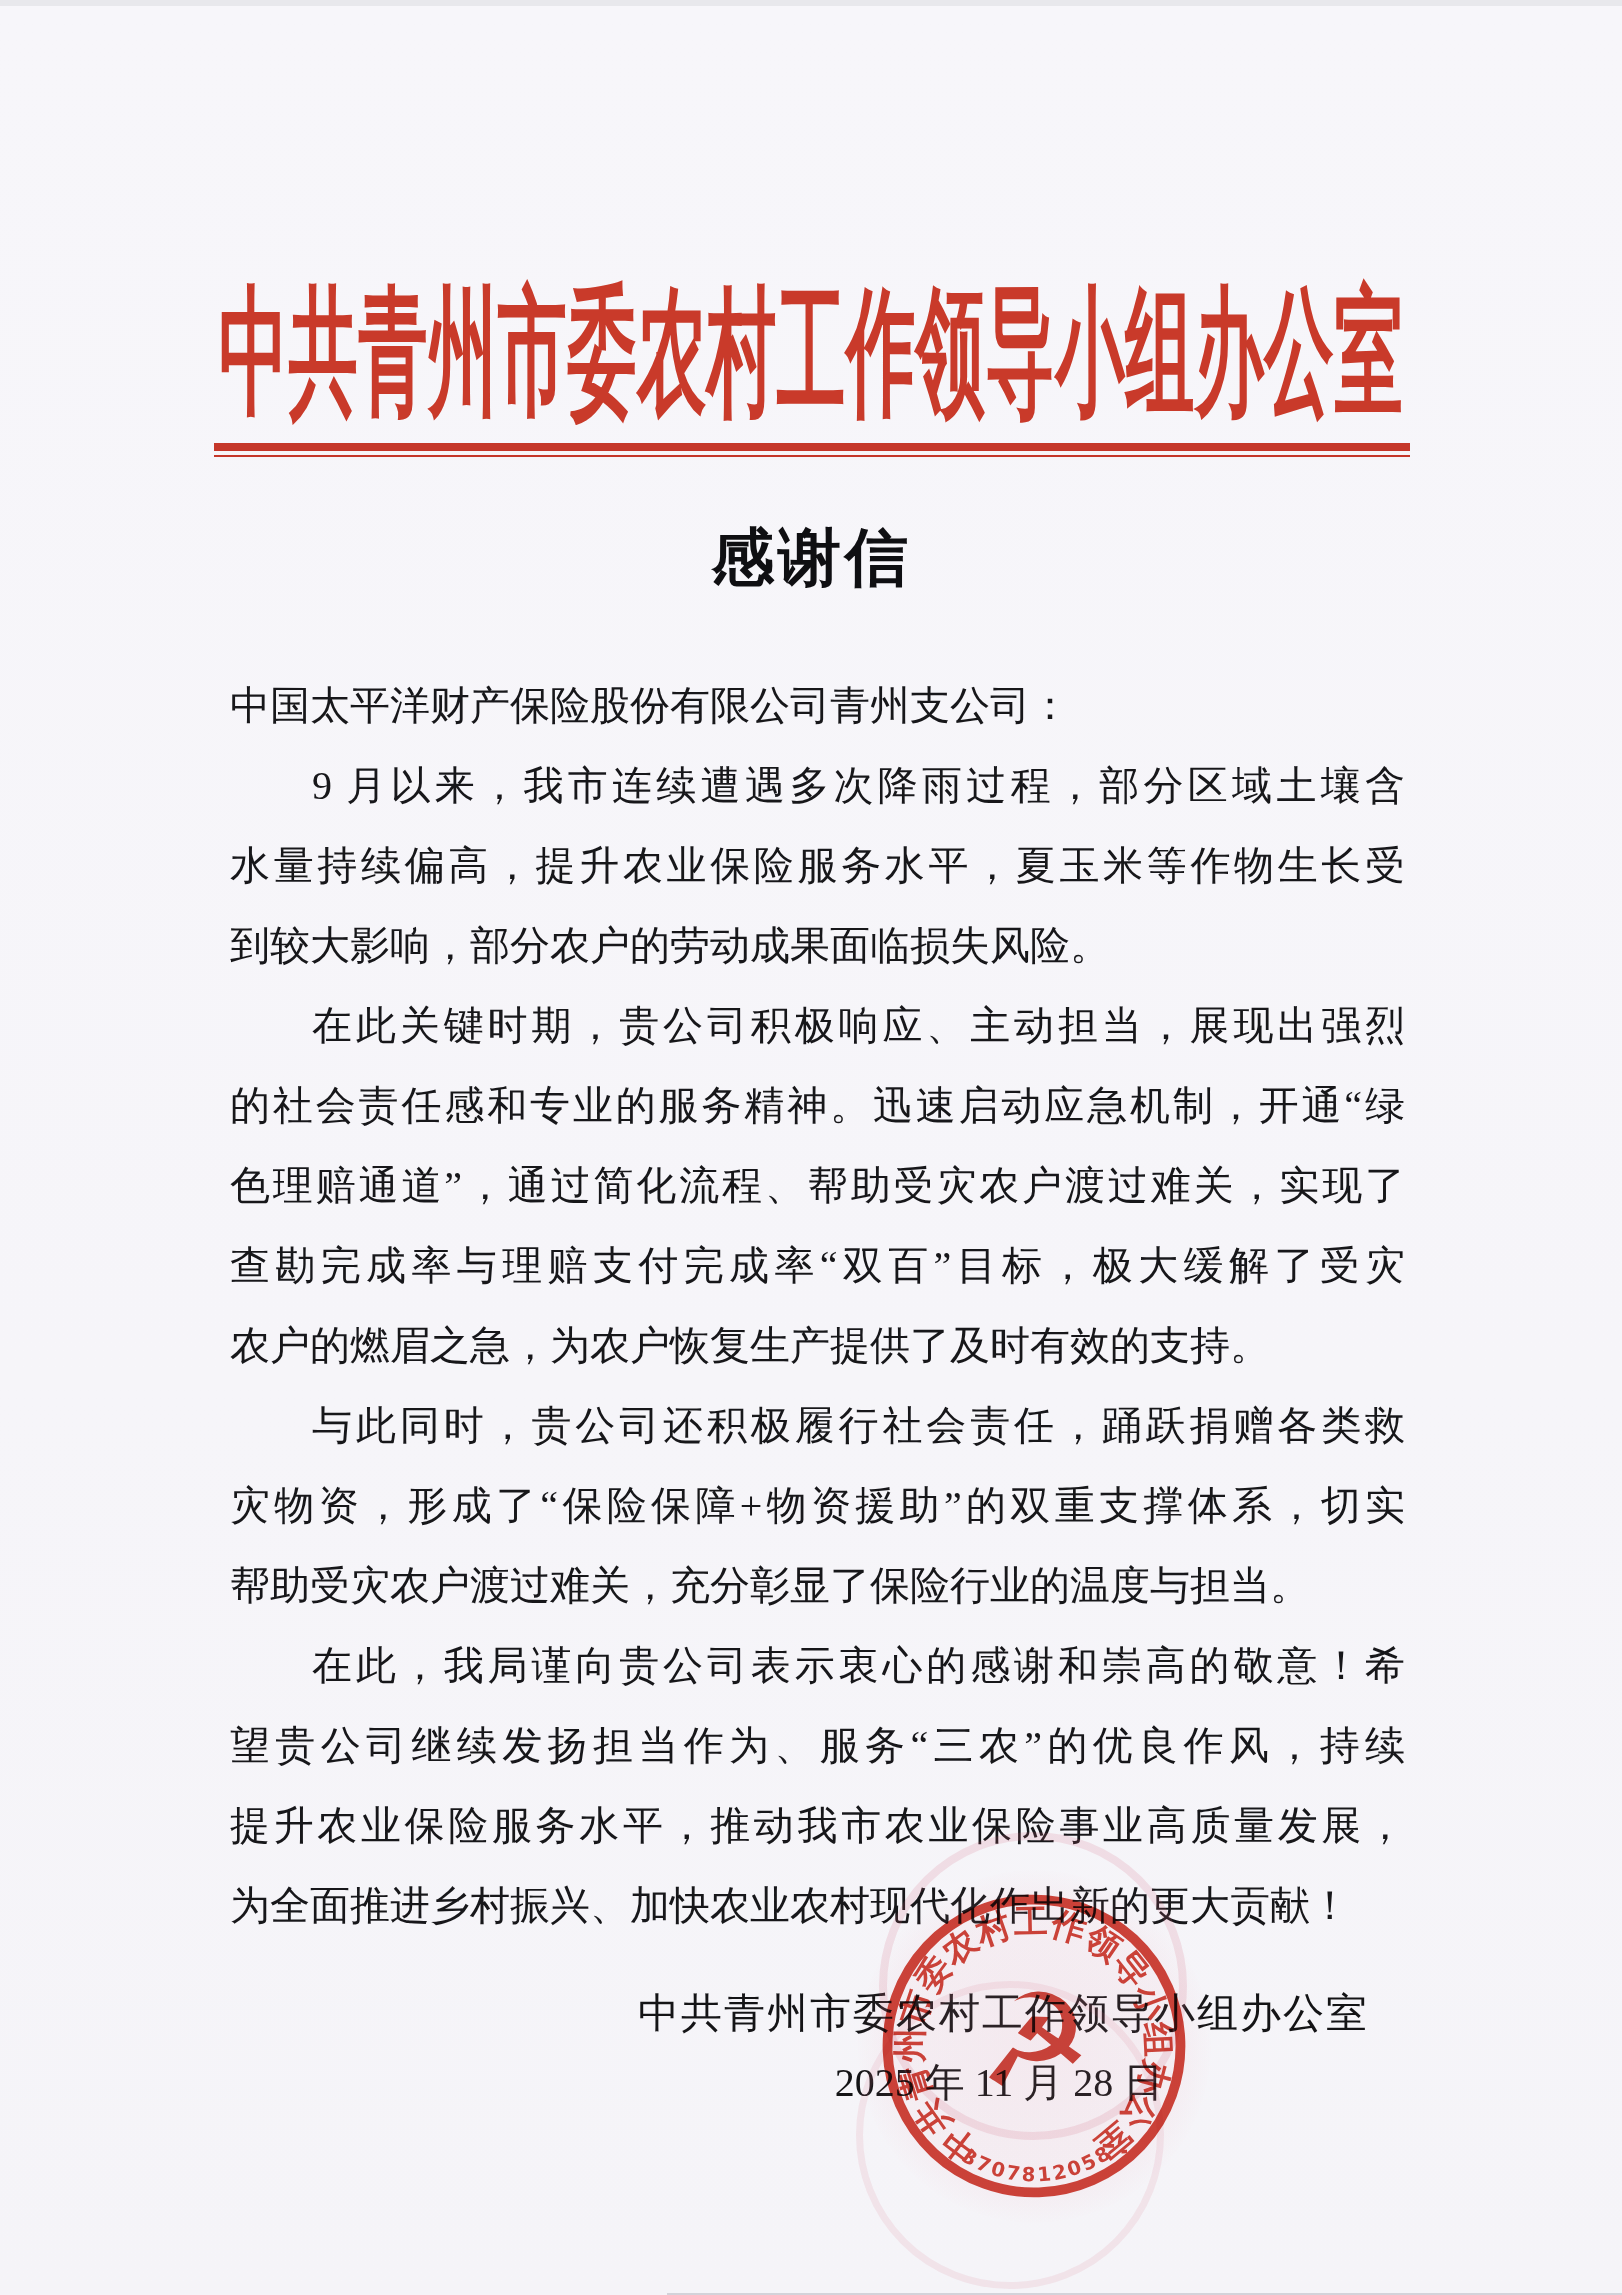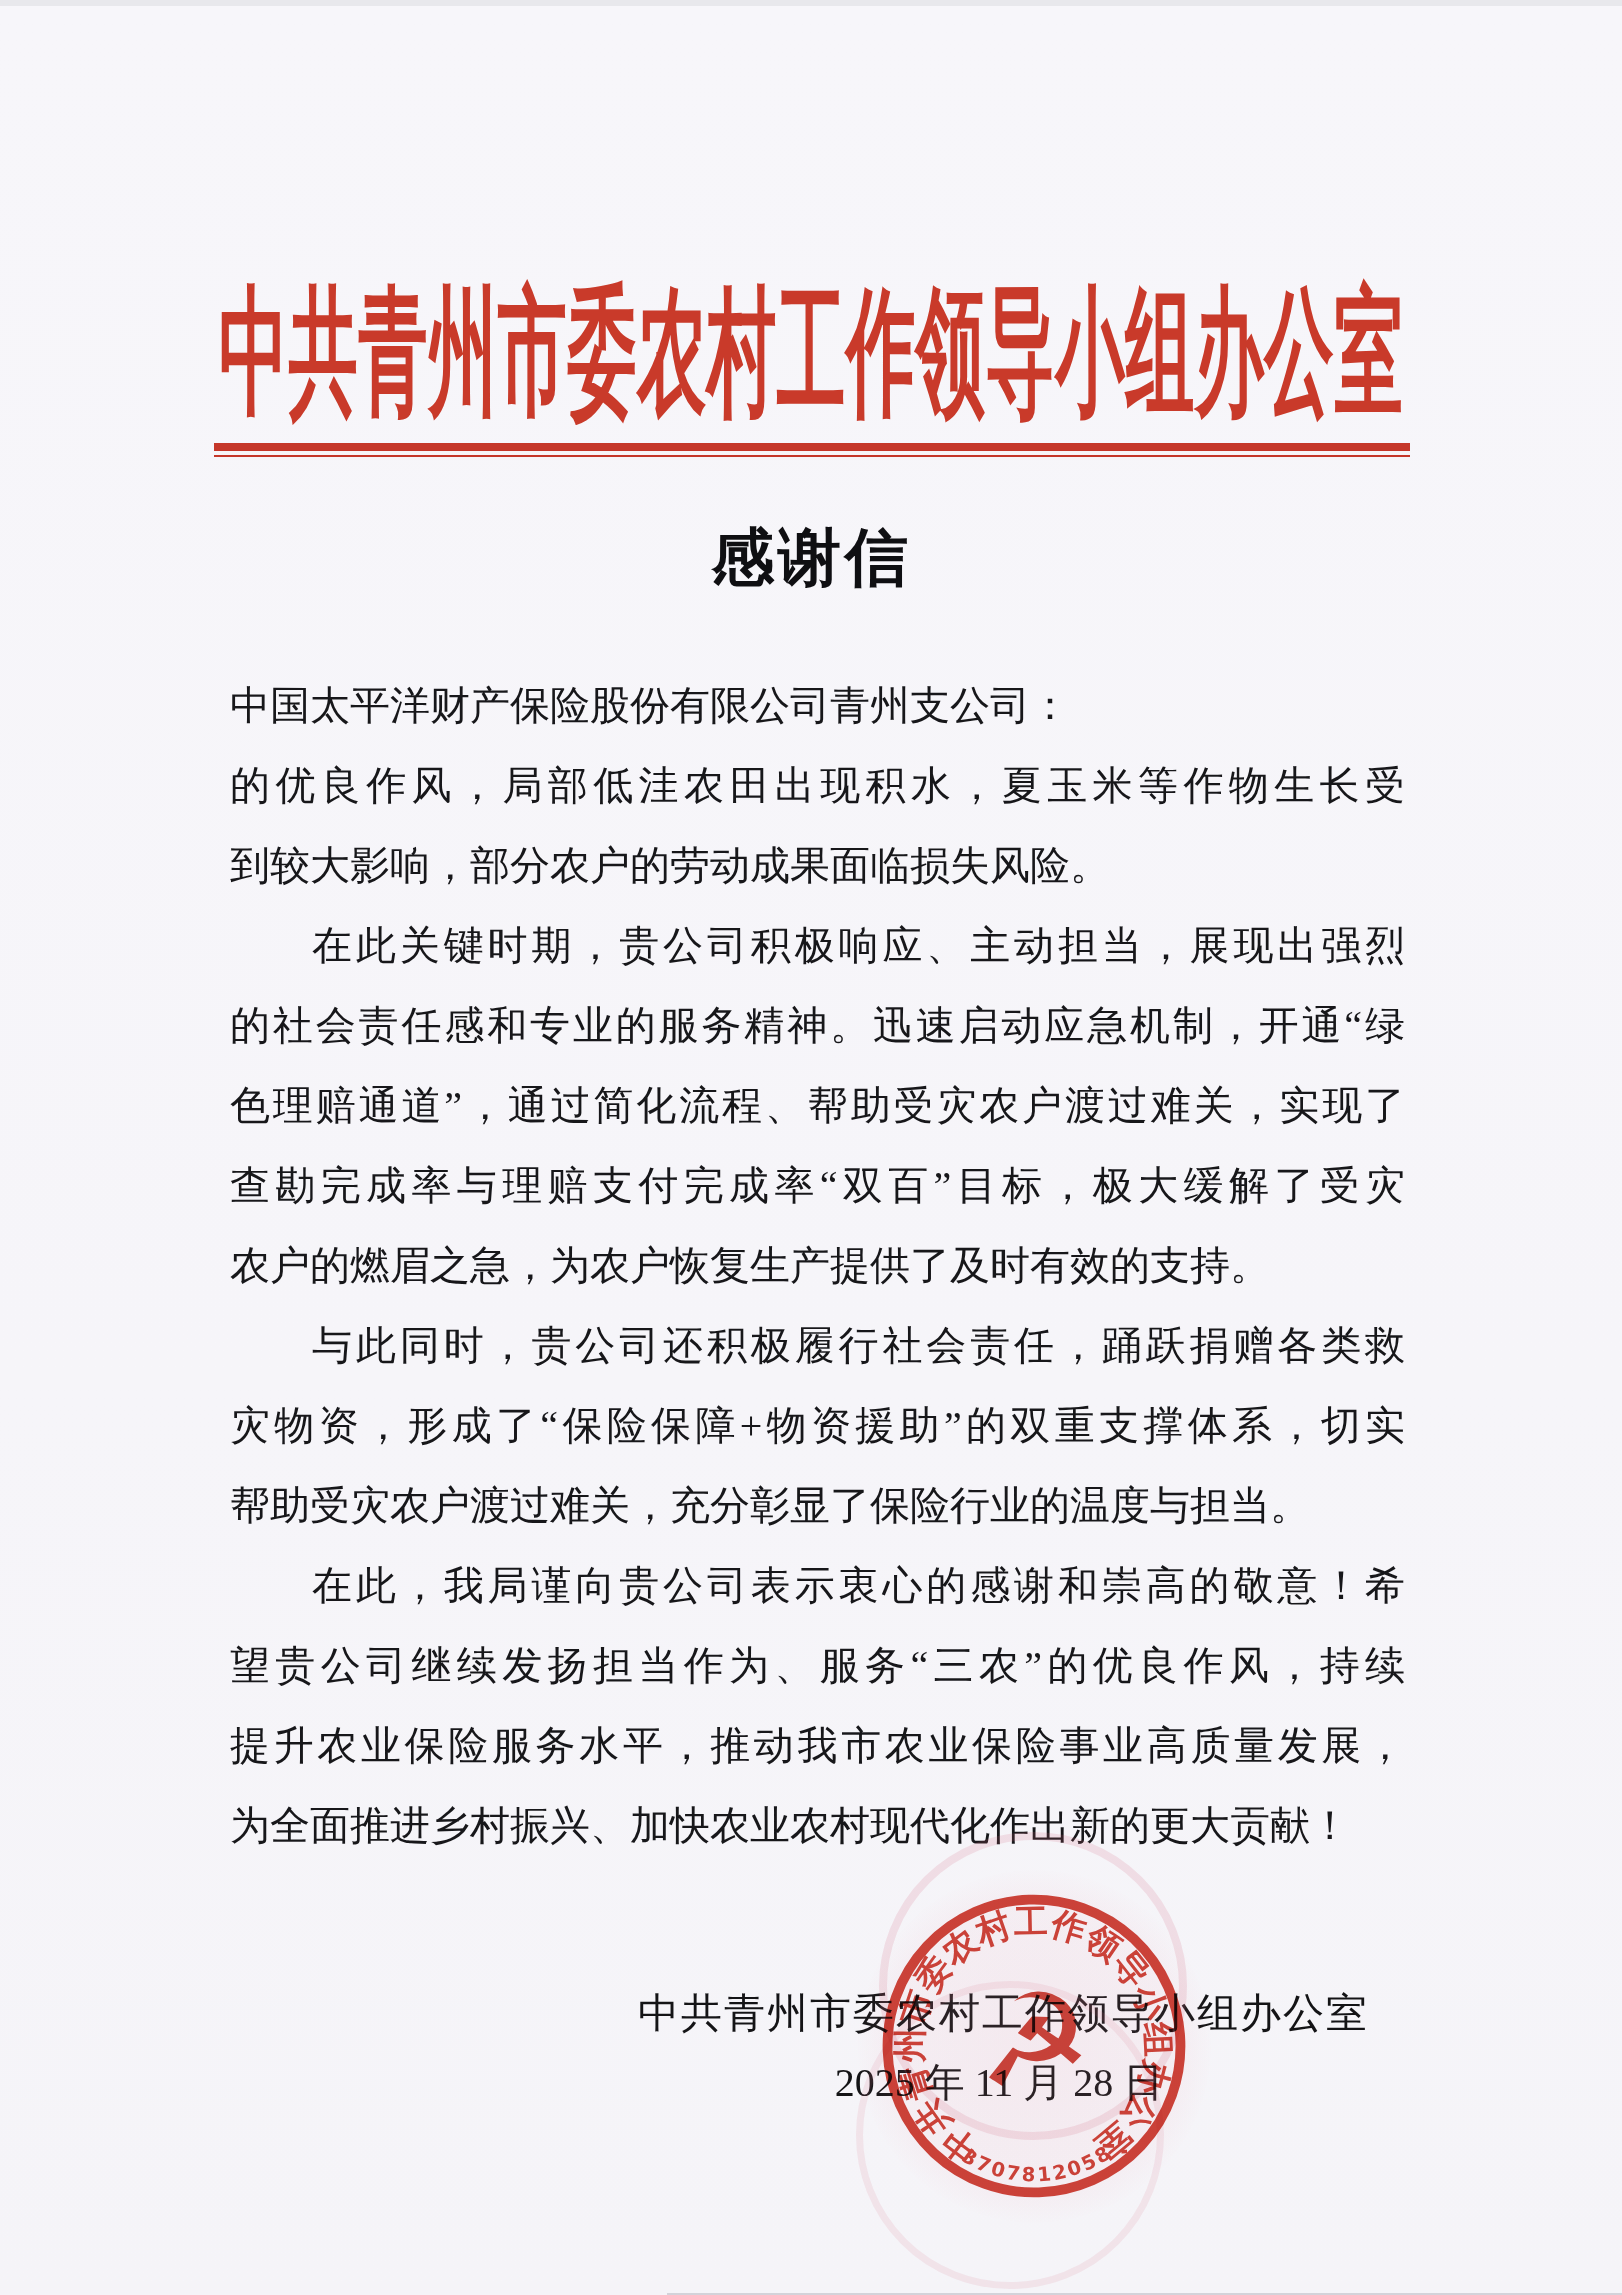--- a/index.html
+++ b/index.html
@@ -142,21 +142,22 @@
   <div class="org-title">
     <span class="stretch">中共青州市委农村工作领导小组办公室</span>
   </div>
   <div class="rule-thick"></div>
   <div class="rule-thin"></div>
 
   <h1 class="doc-title">感谢信</h1>
 
   <div class="body-block">
     <div class="line salutation">中国太平洋财产保险股份有限公司青州支公司：</div>
-    <div class="line j">的优良作风，局部低洼农田出现积水，夏玉米等作物生长受</div>
+    <div class="line j indent">9 月以来，我市连续遭遇多次降雨过程，部分区域土壤含</div>
+    <div class="line j">水量持续偏高，提升农业保险服务水平，夏玉米等作物生长受</div>
     <div class="line last">到较大影响，部分农户的劳动成果面临损失风险。</div>
     <div class="line j indent">在此关键时期，贵公司积极响应、主动担当，展现出强烈</div>
     <div class="line j">的社会责任感和专业的服务精神。迅速启动应急机制，开通“绿</div>
     <div class="line j">色理赔通道”，通过简化流程、帮助受灾农户渡过难关，实现了</div>
     <div class="line j">查勘完成率与理赔支付完成率“双百”目标，极大缓解了受灾</div>
     <div class="line last">农户的燃眉之急，为农户恢复生产提供了及时有效的支持。</div>
     <div class="line j indent">与此同时，贵公司还积极履行社会责任，踊跃捐赠各类救</div>
     <div class="line j">灾物资，形成了“保险保障+物资援助”的双重支撑体系，切实</div>
     <div class="line last">帮助受灾农户渡过难关，充分彰显了保险行业的温度与担当。</div>
     <div class="line j indent">在此，我局谨向贵公司表示衷心的感谢和崇高的敬意！希</div>

